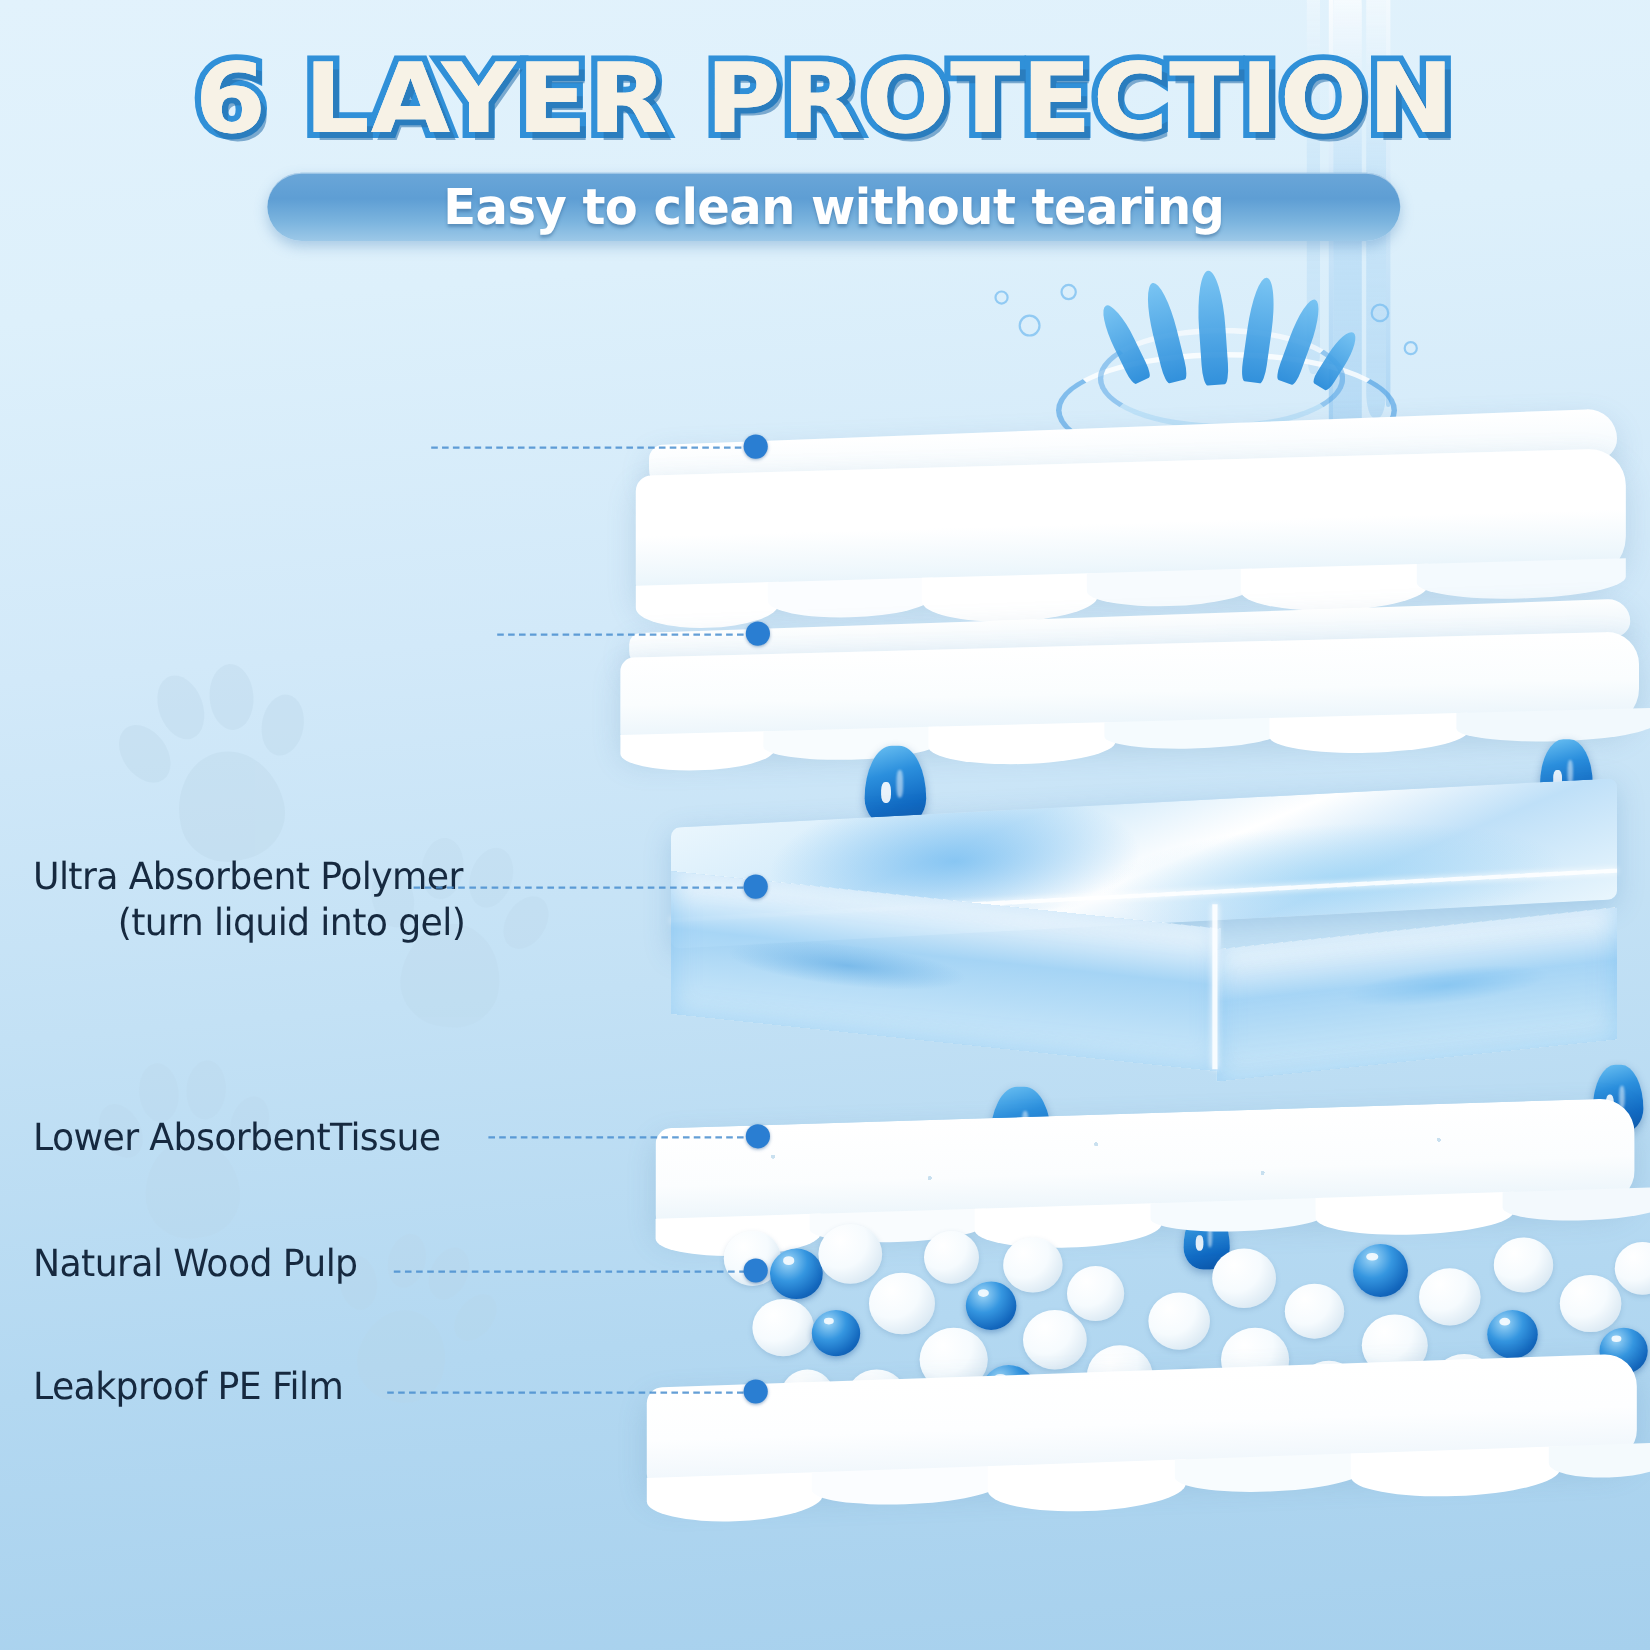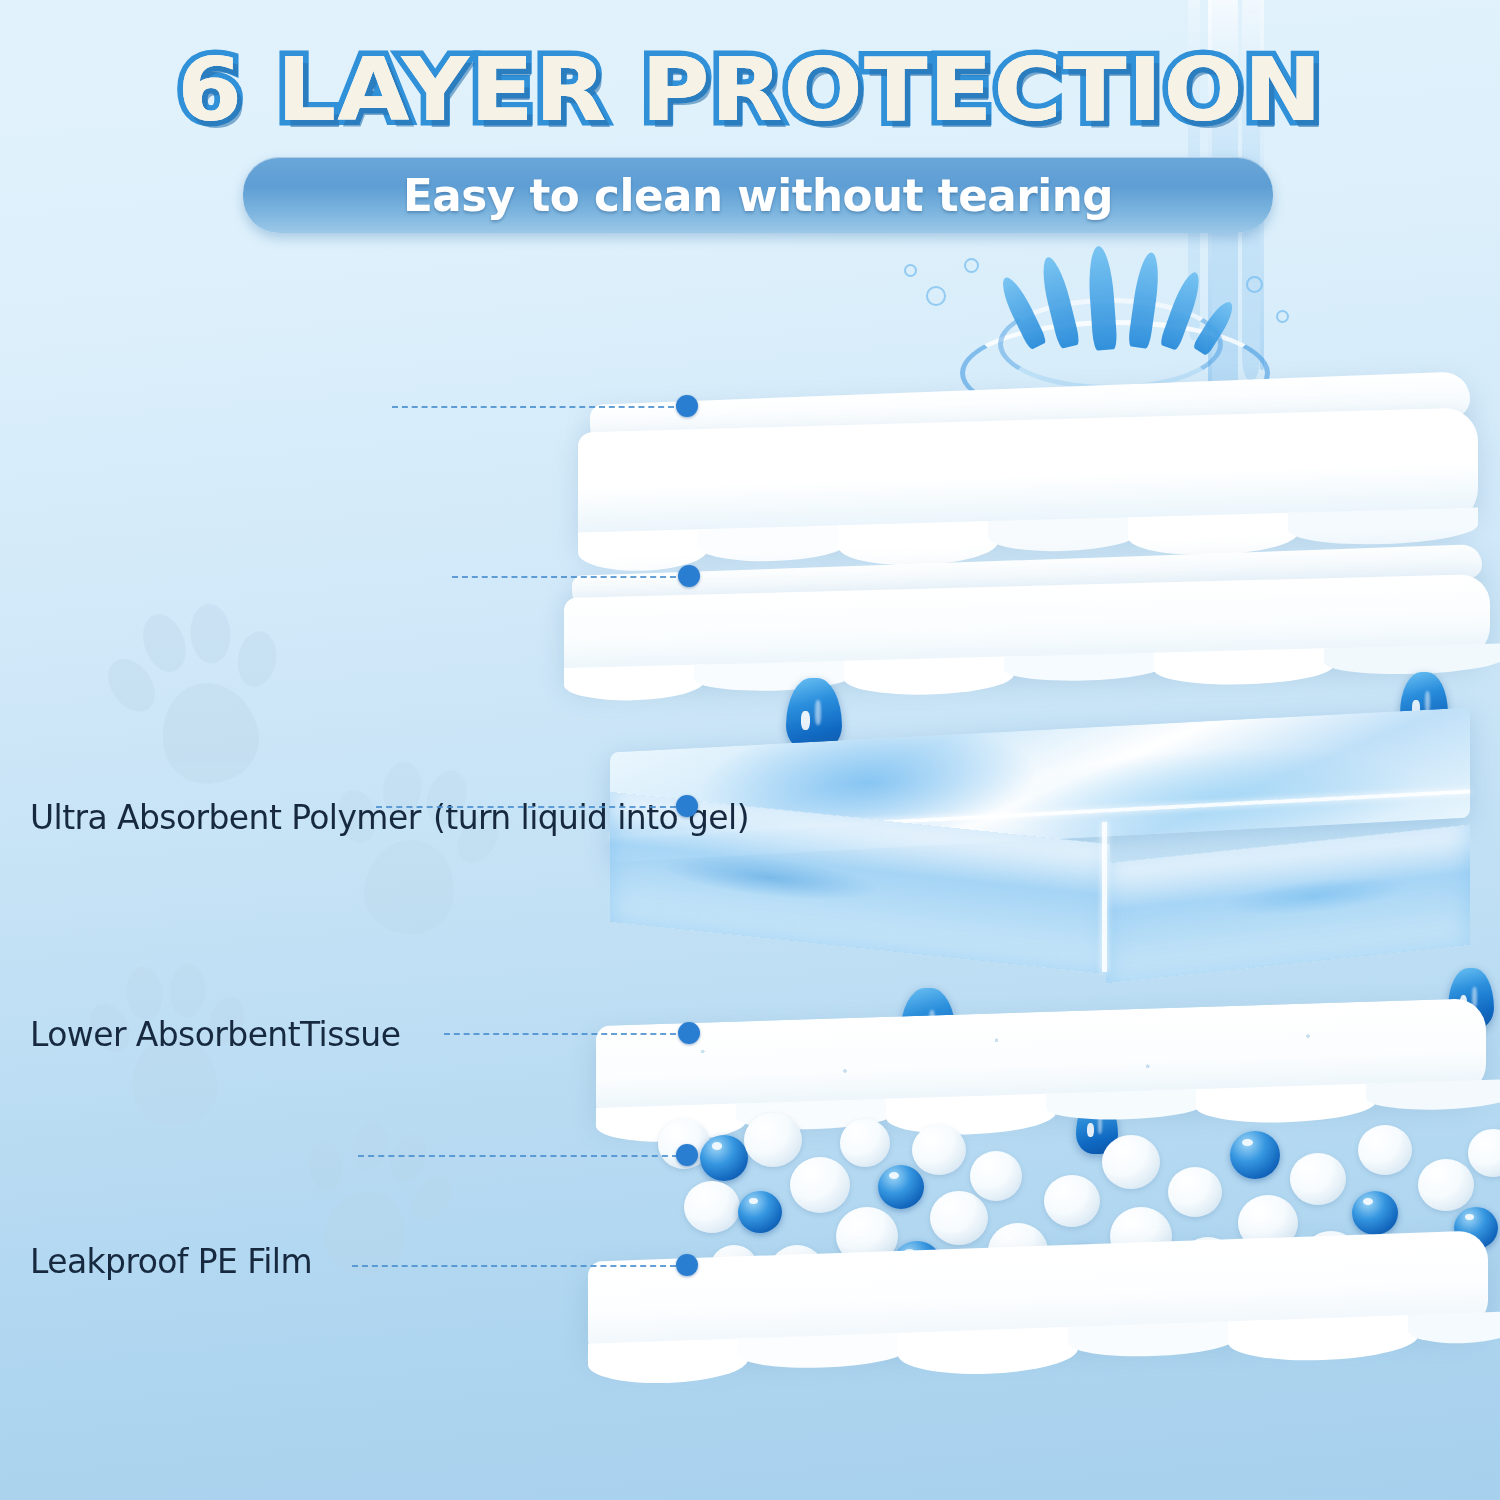--- a/index.html
+++ b/index.html
@@ -94,21 +94,21 @@
     transform:scaleX(1.06);
   }
   #titleTop{
     position:absolute;left:0;right:0;top:38px;text-align:center;
     font-family:"DejaVu Sans",sans-serif;
     font-size:88px;font-weight:bold;letter-spacing:1px;
     color:#f7f2e6;white-space:nowrap;transform:scaleX(1.06);
   }
   
   #pill{
-    position:absolute;left:243px;top:157px;width:1030px;height:76px;
+    position:absolute;left:243px;top:157px;width:1030px;height:62px;
     border-radius:36px;
     background:linear-gradient(180deg,#6aa6d8 0%,#5e9ed4 38%,#7bb4de 72%,#9cc8e8 100%);
     box-shadow:0 5px 12px rgba(70,130,185,.35),inset 0 1px 0 rgba(255,255,255,.45);
     display:flex;align-items:center;justify-content:center;
   }
   #pill span{
     font-family:"DejaVu Sans",sans-serif;
     font-size:45px;font-weight:bold;color:#ffffff;letter-spacing:-.5px;
     text-shadow:0 2px 3px rgba(45,95,145,.45);
     transform:scaleX(.97);
@@ -354,33 +354,36 @@
   <div id="pill">
     <span>Easy to clean without tearing</span>
   </div>
 
   <div class="leader" style="left:392px;top:406px;width:282px;"></div>
   <div class="dot" style="left:676px;top:395px;"></div>
 
   <div class="leader" style="left:452px;top:576px;width:224px;"></div>
   <div class="dot" style="left:678px;top:565px;"></div>
 
-  <div class="callout" style="left:30px;top:796px;flex-direction:row;align-items:flex-end;">
+  <div class="callout" style="left:30px;top:776px;flex-direction:column;align-items:flex-end;">
     <span class="txt">Ultra Absorbent Polymer</span>
     <span class="txt">(turn liquid into gel)</span>
   </div>
   <div class="leader" style="left:376px;top:806px;width:300px;"></div>
   <div class="dot" style="left:676px;top:795px;"></div>
 
   <div class="callout" style="left:30px;top:1013px;">
     <span class="txt">Lower AbsorbentTissue</span>
   </div>
   <div class="leader" style="left:444px;top:1033px;width:232px;"></div>
   <div class="dot" style="left:678px;top:1022px;"></div>
 
+  <div class="callout" style="left:30px;top:1128px;">
+    <span class="txt">Natural Wood Pulp</span>
+  </div>
   <div class="leader" style="left:358px;top:1155px;width:320px;"></div>
   <div class="dot" style="left:676px;top:1144px;"></div>
 
   <div class="callout" style="left:30px;top:1240px;">
     <span class="txt">Leakproof PE Film</span>
   </div>
   <div class="leader" style="left:352px;top:1265px;width:324px;"></div>
   <div class="dot" style="left:676px;top:1254px;"></div>
 
 </div>

